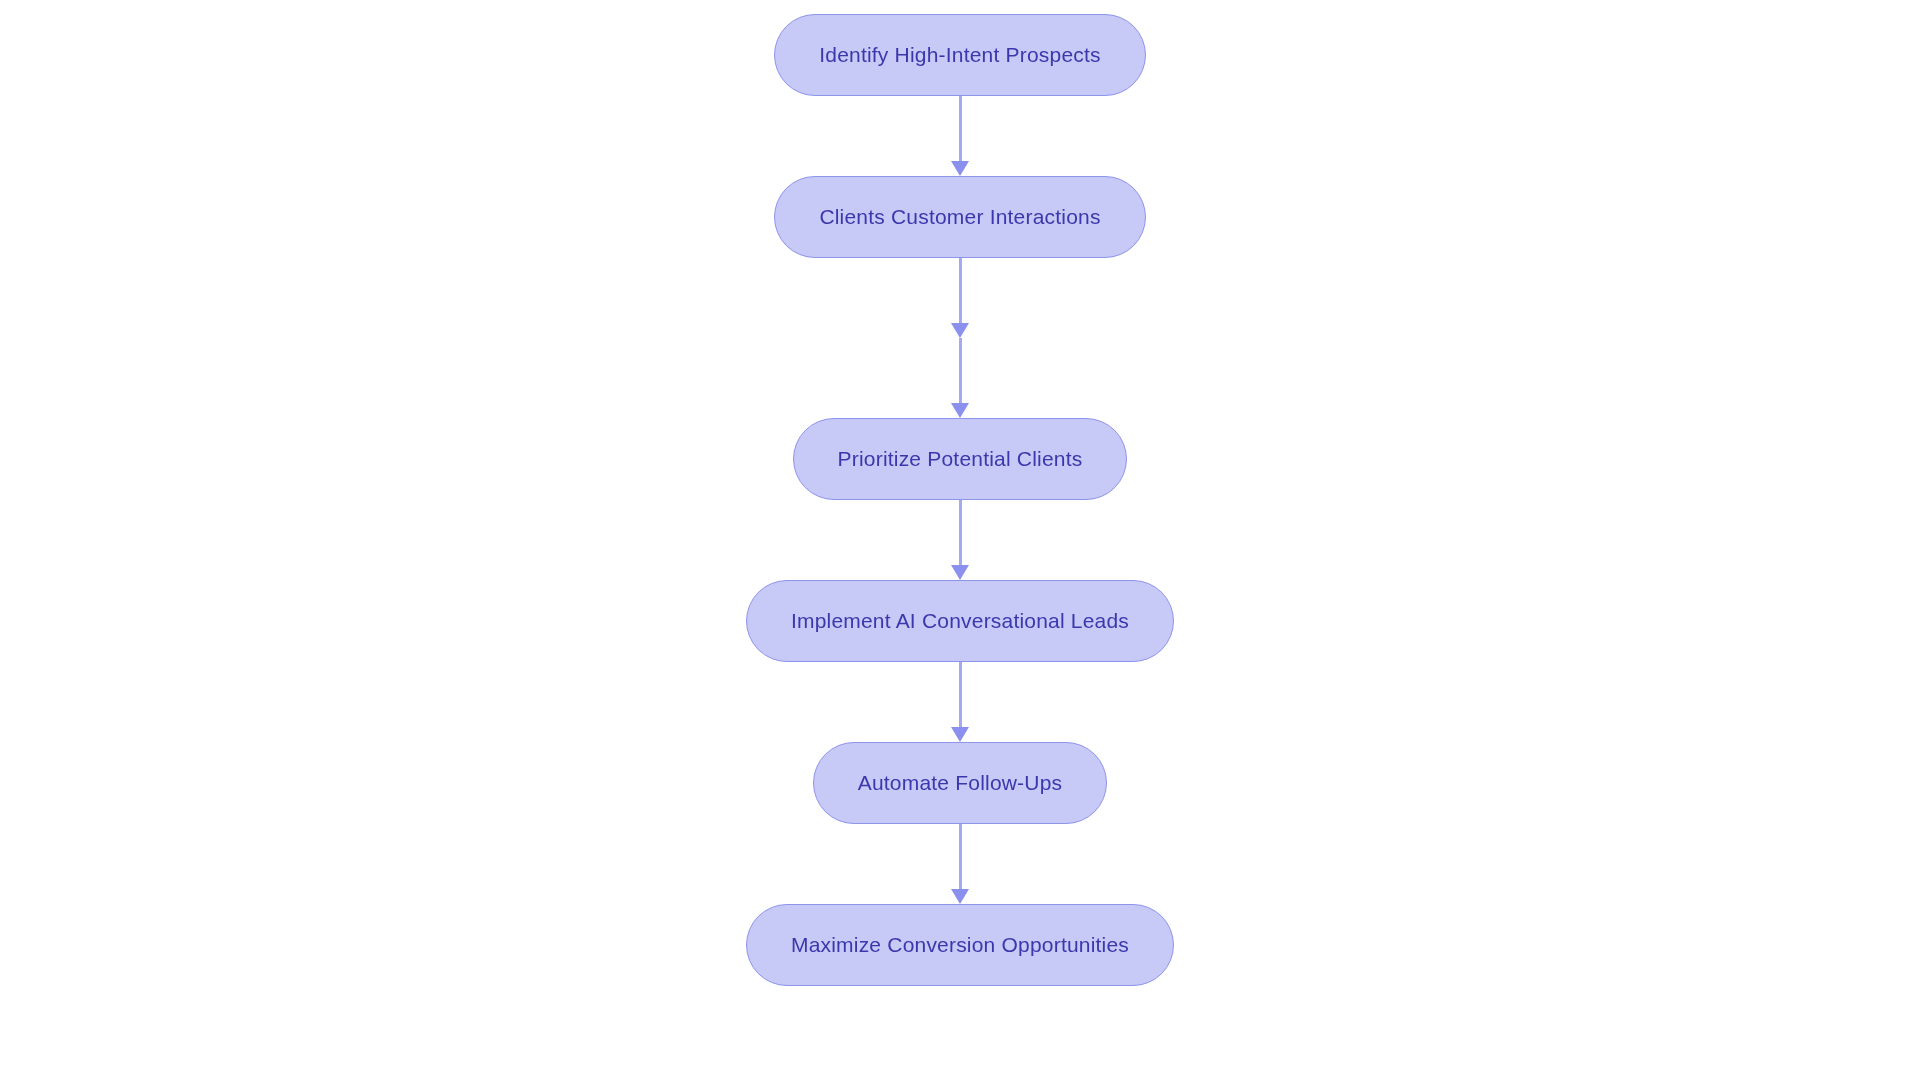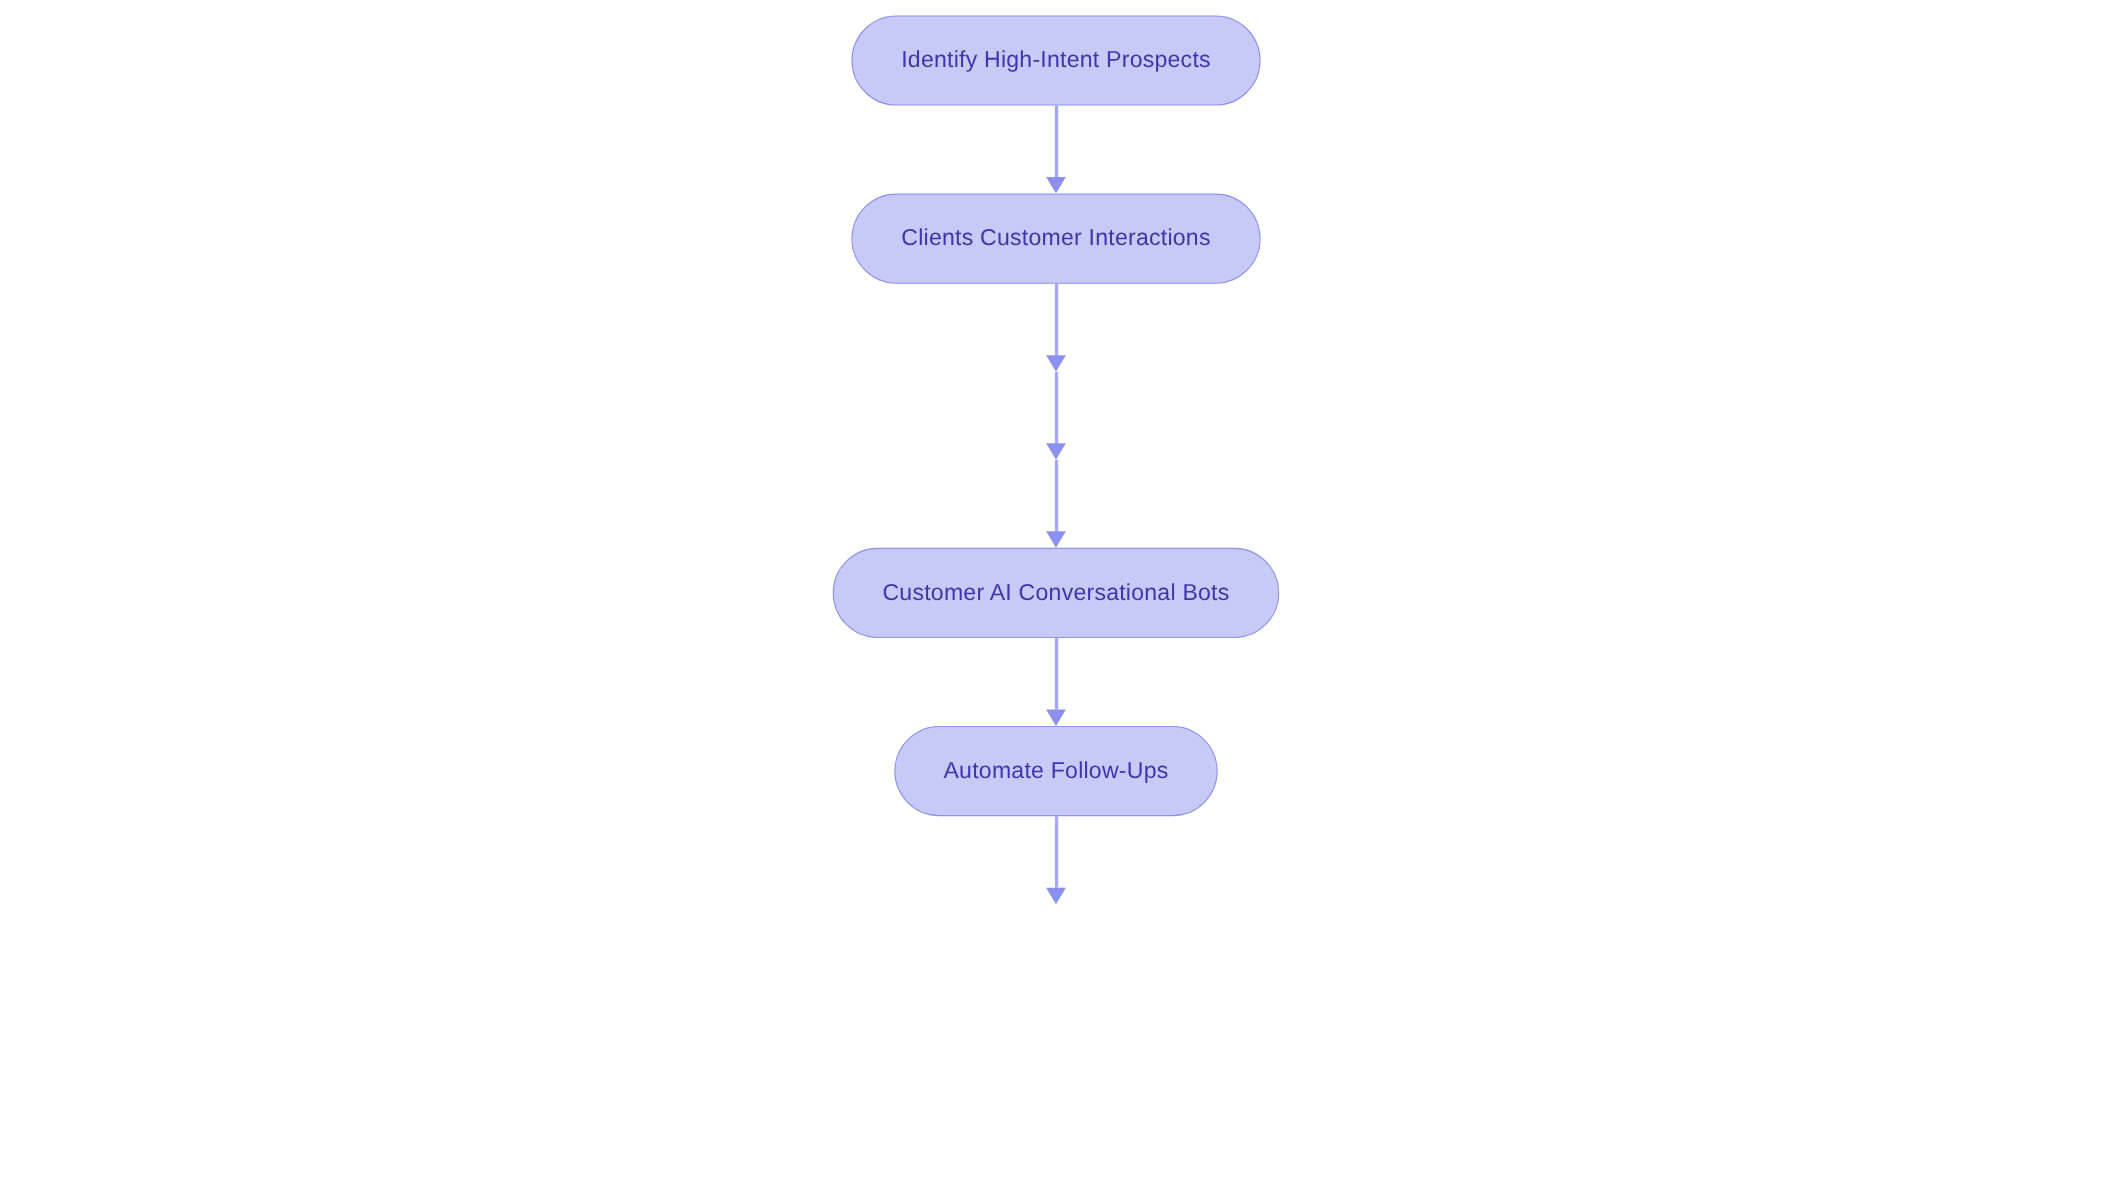--- a/index.html
+++ b/index.html
@@ -93,39 +93,45 @@
       <div class="arrow-line"></div>
       <div class="arrow-head"></div>
     </div>
 
 
     <div class="arrow">
       <div class="arrow-line"></div>
       <div class="arrow-head"></div>
     </div>
 
+    <div class="node">
+      <span class="node-label">Prioritize Potential Clients</span>
+    </div>
 
     <div class="arrow">
       <div class="arrow-line"></div>
       <div class="arrow-head"></div>
     </div>
 
     <div class="node">
-      <span class="node-label">Customer AI Conversational Bots</span>
+      <span class="node-label">Implement AI Conversational Leads</span>
     </div>
 
     <div class="arrow">
       <div class="arrow-line"></div>
       <div class="arrow-head"></div>
     </div>
 
     <div class="node">
       <span class="node-label">Automate Follow-Ups</span>
     </div>
 
     <div class="arrow">
       <div class="arrow-line"></div>
       <div class="arrow-head"></div>
     </div>
 
+    <div class="node">
+      <span class="node-label">Maximize Conversion Opportunities</span>
+    </div>
 
   </div>
 </div>
 
 </body></html>

